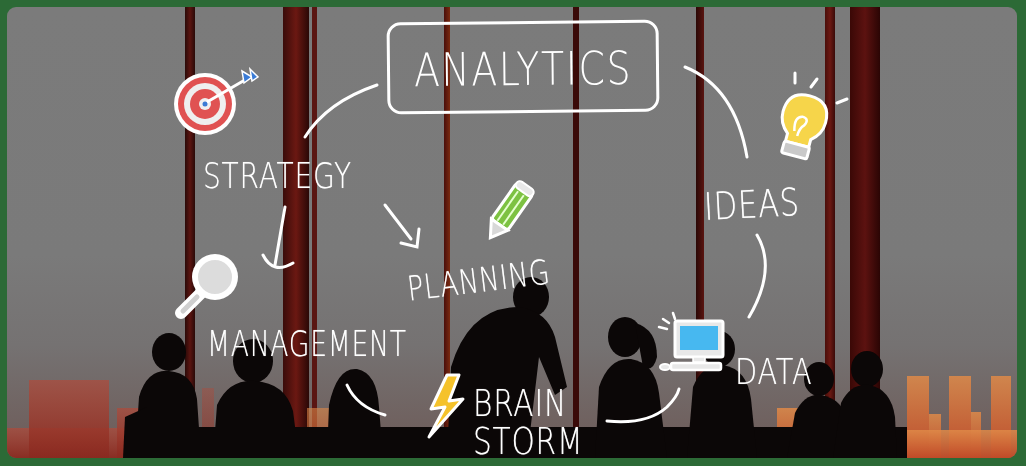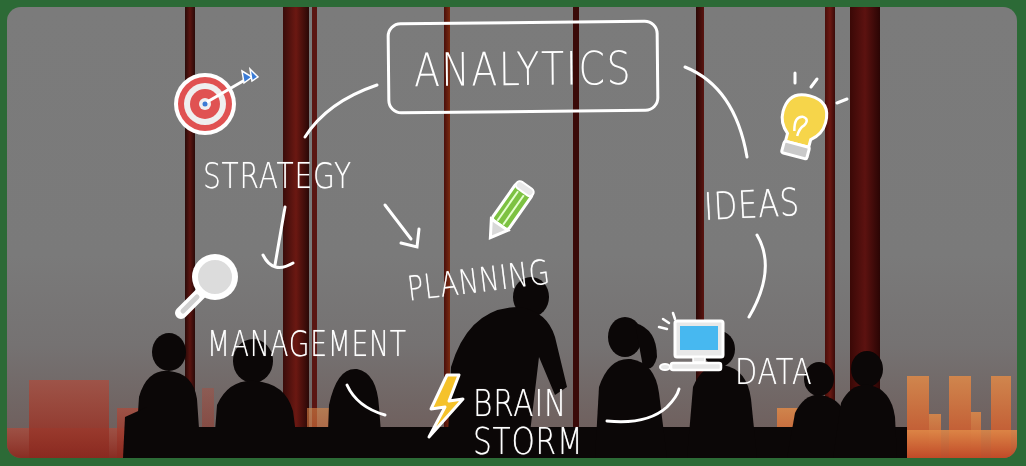--- a/index.html
+++ b/index.html
@@ -3,21 +3,21 @@
   <meta charset="utf-8">
   <style>
     html, body { margin: 0; padding: 0; }
     body {
       width: 1026px; height: 466px; overflow: hidden;
       background: #2c6a36;
       font-family: "DejaVu Sans", sans-serif;
     }
     .frame {
       position: absolute; left: 7px; top: 7px; width: 1010px; height: 451px;
-      border-radius: 14px; overflow: hidden;
+      border-radius: 9px; overflow: hidden;
       background: linear-gradient(180deg, #7b7b7b 0%, #7a7a7a 55%, #757272 75%, #6d5a57 100%);
     }
     .pillar { position: absolute; top: 0; bottom: 0; }
     .skyline { position: absolute; bottom: 0; }
     .silhouettes { position: absolute; left: 0; top: 0; width: 1010px; height: 451px; }
     .overlay { position: absolute; left: 0; top: 0; width: 1010px; height: 451px; }
     .label {
       position: absolute; color: #ffffff;
       font-family: "DejaVu Sans", sans-serif; font-weight: 300;
       letter-spacing: 1px; white-space: nowrap;

